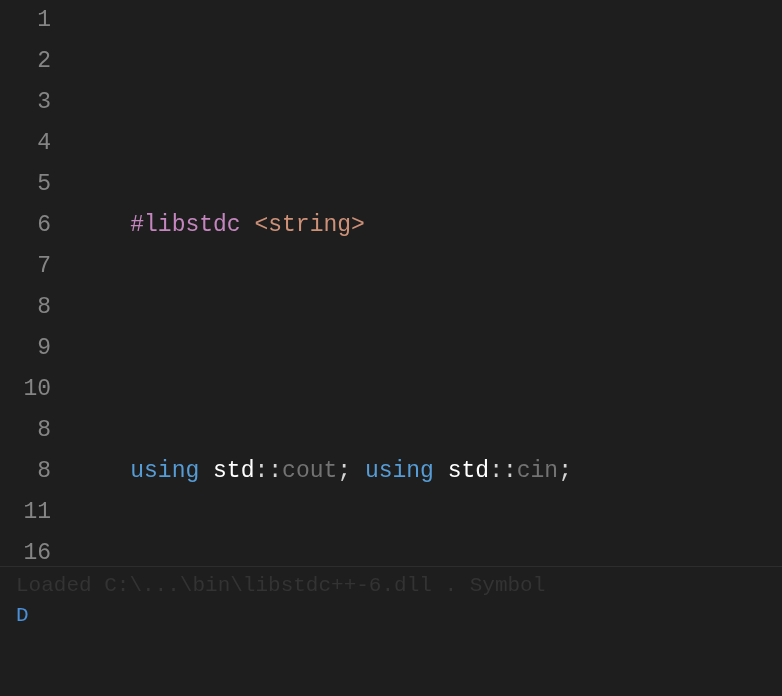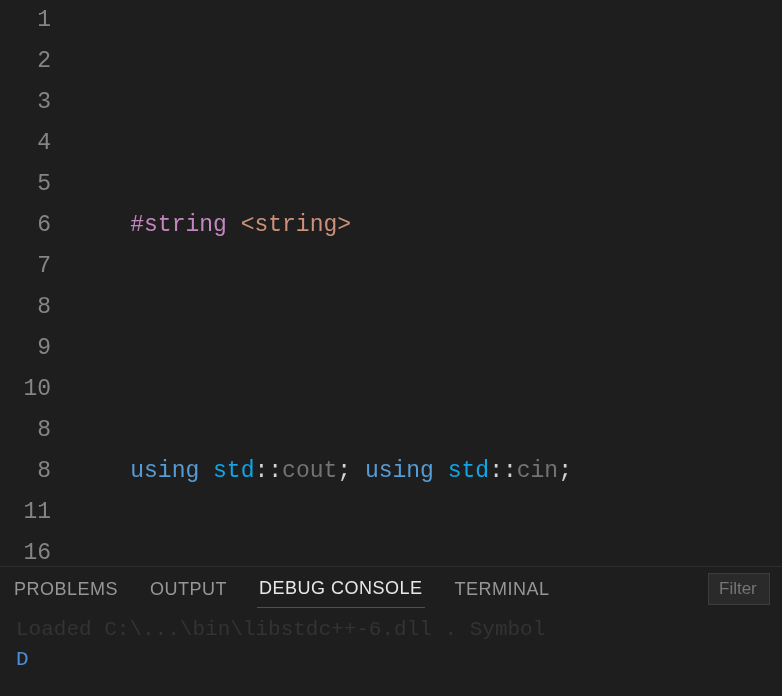--- a/index.html
+++ b/index.html
@@ -40,21 +40,21 @@
       line-height: 41px;
       white-space: pre;
     }
     .code-line {
       height: 41px;
       position: relative;
     }
     .tok-preproc { color: #c586c0; }
     .tok-include-str { color: #ce9178; }
     .tok-keyword { color: #569cd6; }
-    .tok-namespace { color: #0ea5e9; }
+    .tok-namespace { color: #ffffff; }
     .tok-op { color: #d4d4d4; }
     .tok-var { color: #737373; }
     .tok-punct { color: #d4d4d4; }
 
     .panel {
       border-top: 1px solid #2d2d2d;
       background: #1e1e1e;
       height: 130px;
       display: flex;
       flex-direction: column;
@@ -120,41 +120,34 @@
     <div class="line-number">8</div>
     <div class="line-number">9</div>
     <div class="line-number">10</div>
     <div class="line-number">8</div>
     <div class="line-number">8</div>
     <div class="line-number">11</div>
     <div class="line-number">16</div>
   </div>
   <div class="code">
     <div class="code-line">    </div>
-    <div class="code-line">    <span class="tok-preproc">#string</span> <span class="tok-include-str">&lt;string&gt;</span></div>
+    <div class="code-line">    <span class="tok-preproc">#libstdc</span> <span class="tok-include-str">&lt;string&gt;</span></div>
     <div class="code-line"></div>
     <div class="code-line">    <span class="tok-keyword">using</span> <span class="tok-namespace">std</span><span class="tok-op">::</span><span class="tok-var">cout</span><span class="tok-punct">; </span><span class="tok-keyword">using</span> <span class="tok-namespace">std</span><span class="tok-op">::</span><span class="tok-var">cin</span><span class="tok-punct">;</span></div>
     
     
     
     
     
     
     
     
     
     
   </div>
 </div>
 
 <div class="panel">
-  <div class="panel-tabs">
-    <div class="panel-tab">PROBLEMS</div>
-    <div class="panel-tab">OUTPUT</div>
-    <div class="panel-tab active">DEBUG CONSOLE</div>
-    <div class="panel-tab">TERMINAL</div>
-    <input class="filter-box" placeholder="Filter" style="">
-  </div>
   <div class="panel-content">
     <div class="out-faded">Loaded  C:\...\bin\libstdc++-6.dll . Symbol</div>
     <div class="out-result">D</div>
   </div>
 </div>
 
 </body></html>

